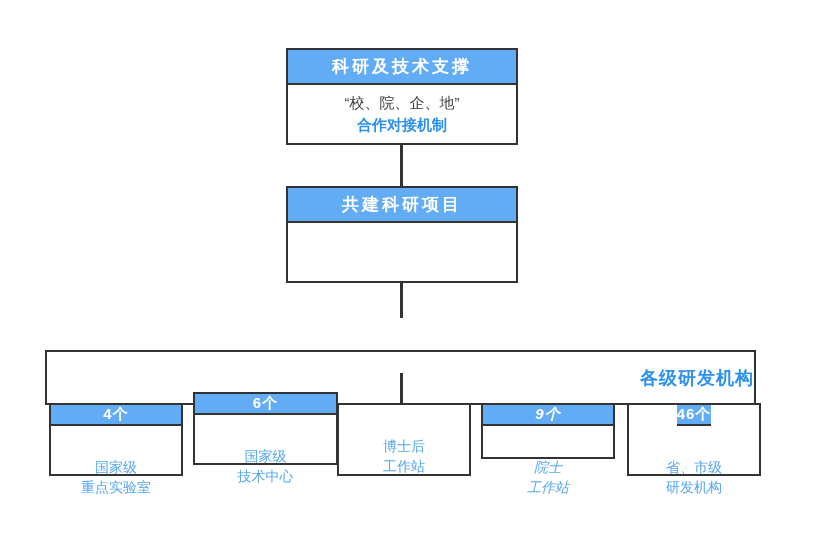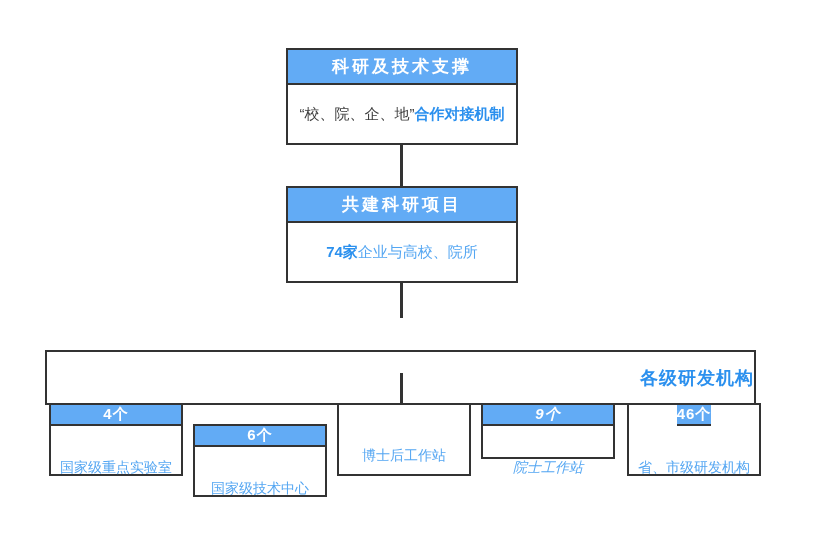--- a/index.html
+++ b/index.html
@@ -30,20 +30,21 @@
     color: #ffffff;
     font-weight: bold;
     display: flex;
     align-items: center;
     justify-content: center;
     letter-spacing: 3px;
   }
   .box-body {
     flex: 1;
     display: flex;
+    flex-direction: column;
     align-items: center;
     justify-content: center;
     text-align: center;
     line-height: 1.45;
   }
   .top-level .box-header { height: 35px; font-size: 17px; }
   .top-level .box-body   { font-size: 15px; }
   .txt-dark  { color: #3c3c3c; }
   .txt-blue-bold { color: #2b90ee; font-weight: bold; }
   .txt-blue  { color: #54a6f2; }
@@ -79,43 +80,39 @@
     <div class="box-body">
       <div class="txt-dark">“校、院、企、地”</div>
       <div class="txt-blue-bold">合作对接机制</div>
     </div>
   </div>
 
   <div class="connector" style="left:400px; top:145px; height:41px;"></div>
 
   <div class="box top-level" style="left:286px; top:186px; width:232px; height:97px;">
     <div class="box-header">共建科研项目</div>
-    <div class="box-body">
-      <div class="txt-blue-bold">74家</div>
-      <div class="txt-blue">企业与高校、院所</div>
-    </div>
   </div>
 
   <div class="connector" style="left:400px; top:283px; height:35px;"></div>
 
   <div class="wide-box" style="left:45px; top:318px; width:711px; height:55px;">
     <span>各级研发机构</span>
   </div>
 
   <div class="connector" style="left:400px; top:373px; height:30px;"></div>
 
   <div class="box leaf" style="left:49px; top:403px; width:134px; height:73px;">
     <div class="box-header">4个</div>
     <div class="box-body">
       <div class="txt-blue">国家级</div>
       <div class="txt-blue">重点实验室</div>
     </div>
   </div>
 
-  <div class="box leaf" style="left:193px; top:424px; width:134px; height:73px;">
+  <div class="box leaf" style="left:193px; top:392px; width:145px; height:73px;">
     <div class="box-header">6个</div>
     <div class="box-body">
       <div class="txt-blue">国家级</div>
       <div class="txt-blue">技术中心</div>
     </div>
   </div>
 
   <div class="box leaf" style="left:337px; top:403px; width:134px; height:73px;">
     <div class="box-body">
       <div class="txt-blue">博士后</div>

